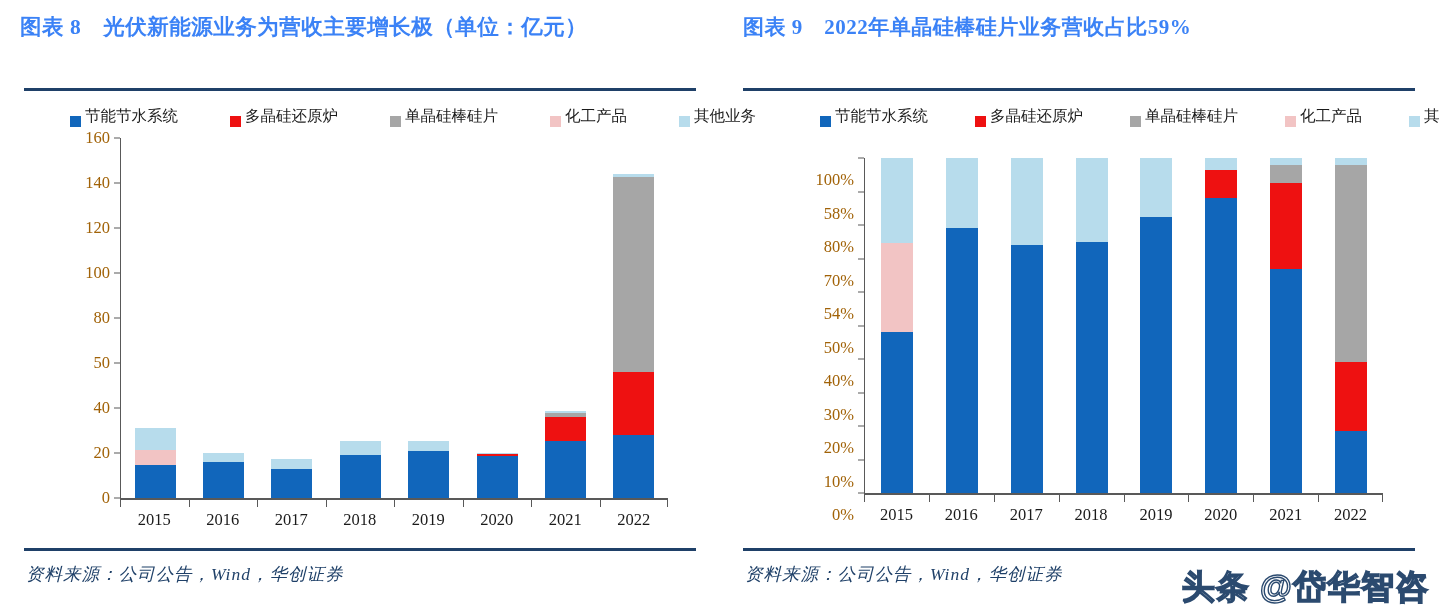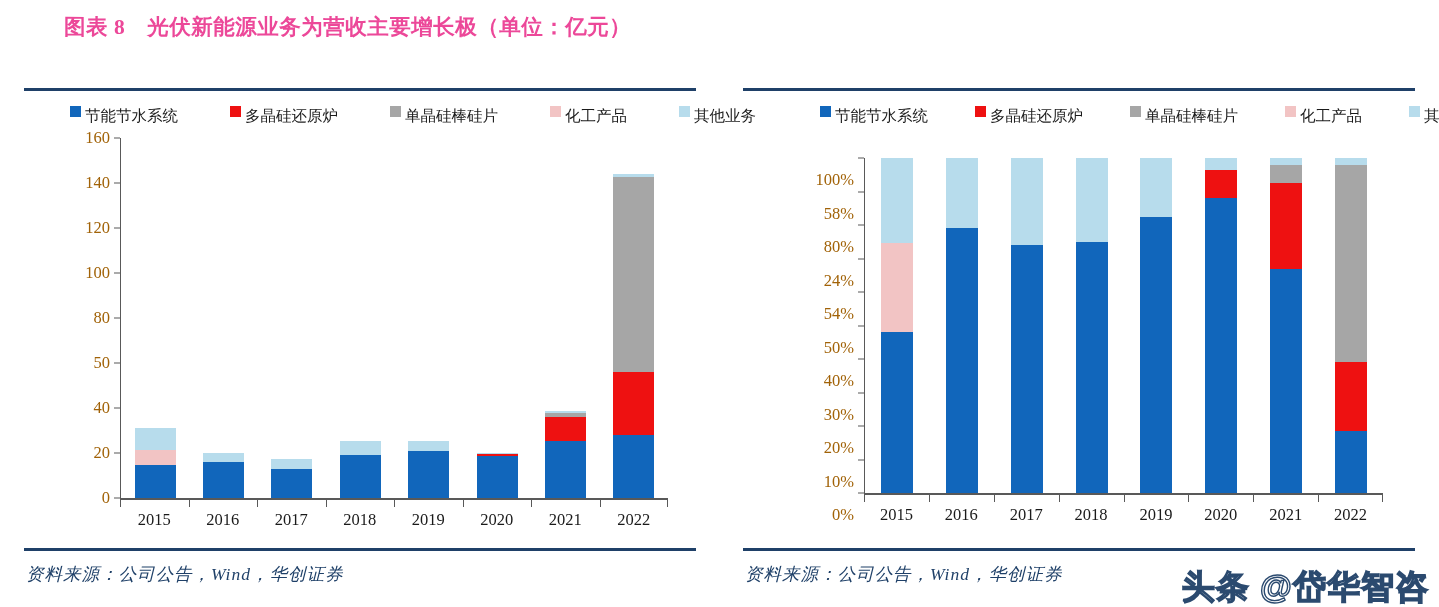--- a/index.html
+++ b/index.html
@@ -17,23 +17,22 @@
   .panel-left  { left: 0;    width: 719px; }
   .panel-right { left: 723px; width: 716px; }
 
   .fig-title {
     position: absolute;
     left: 20px; right: 20px; top: 10px;
     font-family: "Liberation Serif", serif;
     font-weight: bold;
     font-size: 21.5px;
     line-height: 34px;
-    color: #ec4899;
+    color: #3b82f6;
     letter-spacing: 0.5px;
-    margin-left: 44px;
   }
   .panel-right .fig-title { font-size: 21px; }
 
   .rule {
     position: absolute;
     height: 3px;
     background: #1f4068;
   }
   .rule-top-left   { left: 24px; width: 672px; top: 88px; }
   .rule-top-right  { left: 20px; width: 672px; top: 88px; }
@@ -56,21 +55,21 @@
   
   .legend {
     position: absolute;
     top: 106px;
     display: flex;
     align-items: center;
     white-space: nowrap;
   }
   .legend-left  { left: 40px; }
   .legend-right { left: 790px; }
-  .legend-item { display: flex; align-items: flex-start; margin-right: 22px; padding-left: 30px; }
+  .legend-item { display: flex; align-items: flex-end; margin-right: 22px; padding-left: 30px; }
   .legend-right .legend-item { margin-right: 17px; }
   .legend-swatch { width: 11px; height: 11px; margin-right: 4px; flex: 0 0 auto; }
   .legend-label {
     font-family: "Liberation Serif", serif;
     font-size: 15.5px;
     color: #1a1a1a;
   }
 
   
   .plot { position: absolute; }
@@ -343,20 +342,21 @@
           <div class="xlabel">2021</div>
           <div class="xlabel">2022</div>
         </div>
     </div>
 
     <div class="rule rule-bot-left"></div>
     <div class="source source-left">资料来源：公司公告，Wind，华创证券</div>
   </div>
 
   <div class="panel panel-right">
+    <div class="fig-title">图表 9　2022年单晶硅棒硅片业务营收占比59%</div>
     <div class="rule rule-top-right"></div>
     <div class="rule rule-bot-right"></div>
     <div class="source source-right">资料来源：公司公告，Wind，华创证券</div>
   </div>
 
   <div class="legend legend-right" id="legend-right">
       <div class="legend-item">
         <span class="legend-swatch" style="background: rgb(17, 102, 187);"></span>
         <span class="legend-label">节能节水系统</span>
       </div>
@@ -402,21 +402,21 @@
         </div>
         <div class="ytick-row" style="top: 167.5px;">
           <span class="ytick-text">50%</span>
           <span class="ytick-mark"></span>
         </div>
         <div class="ytick-row" style="top: 134px;">
           <span class="ytick-text">54%</span>
           <span class="ytick-mark"></span>
         </div>
         <div class="ytick-row" style="top: 100.5px;">
-          <span class="ytick-text">24%</span>
+          <span class="ytick-text">70%</span>
           <span class="ytick-mark"></span>
         </div>
         <div class="ytick-row" style="top: 67px;">
           <span class="ytick-text">80%</span>
           <span class="ytick-mark"></span>
         </div>
         <div class="ytick-row" style="top: 33.5px;">
           <span class="ytick-text">58%</span>
           <span class="ytick-mark"></span>
         </div>

